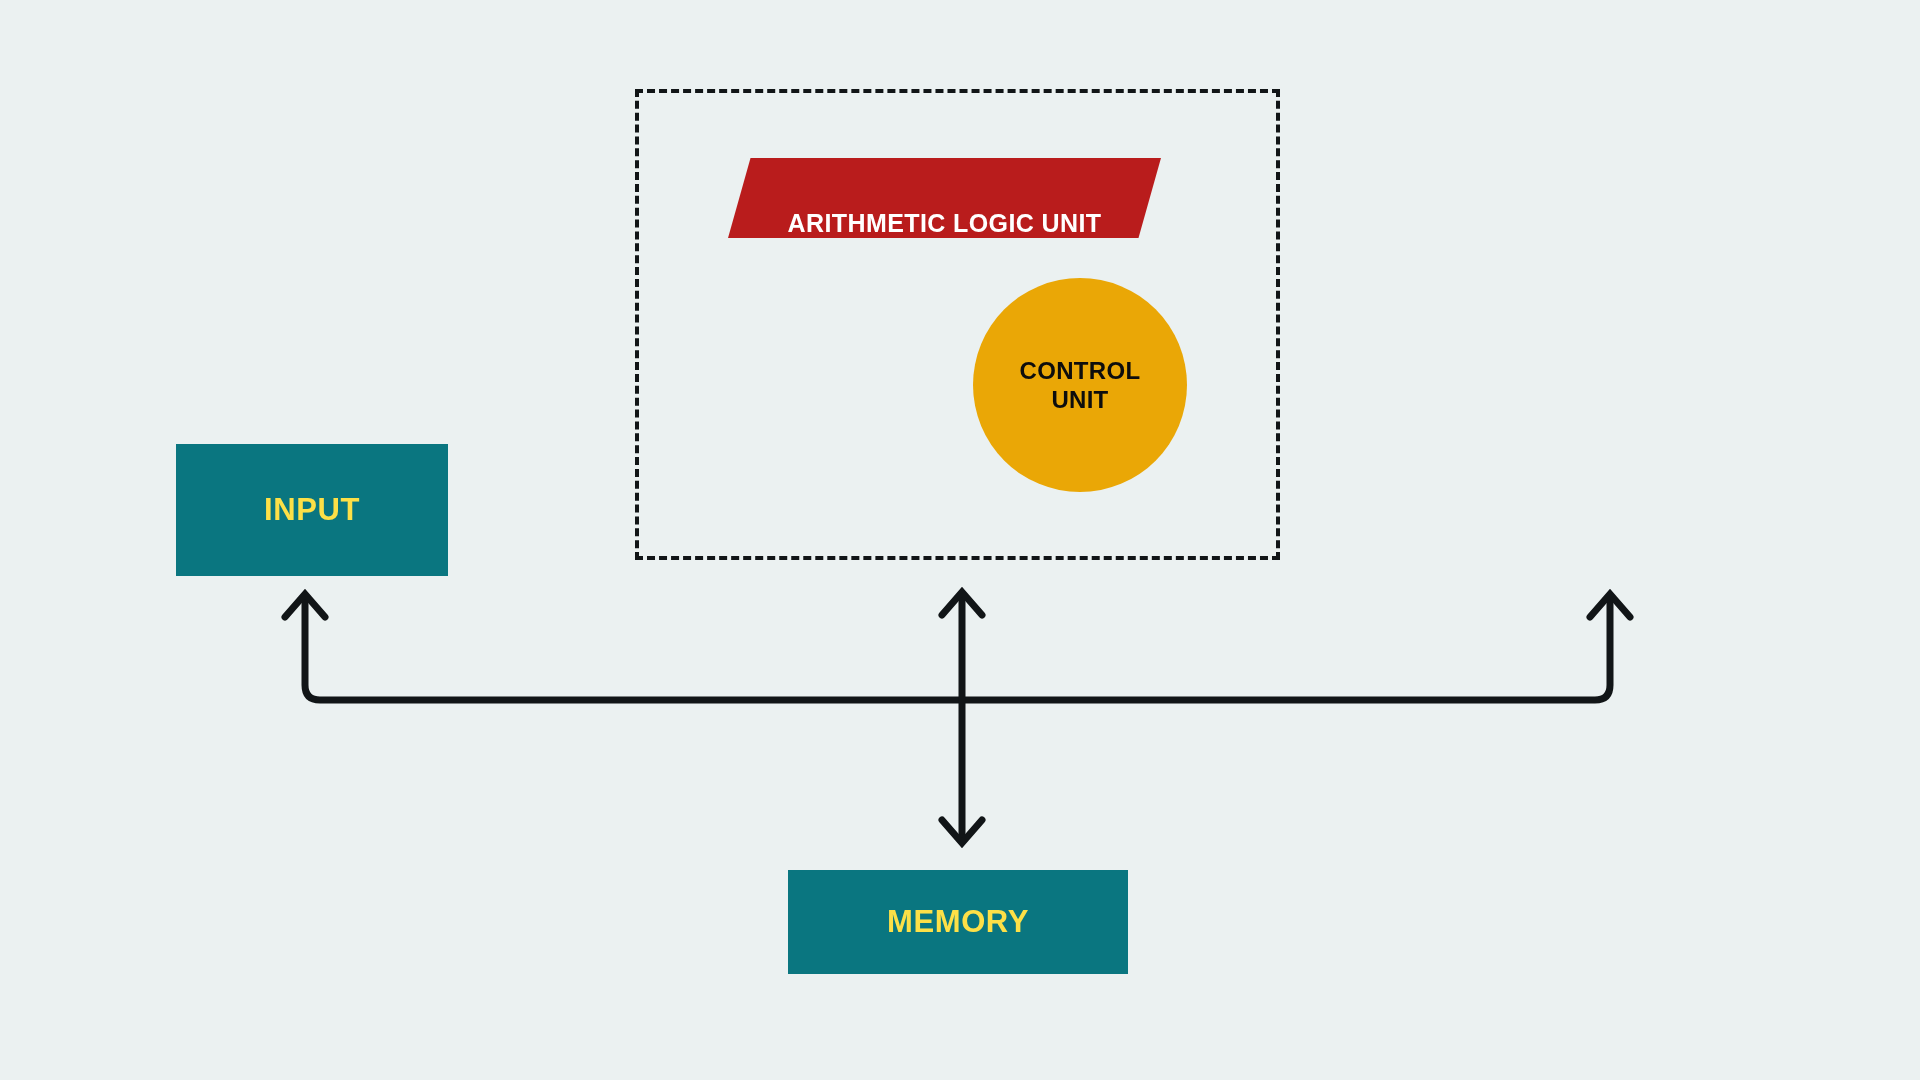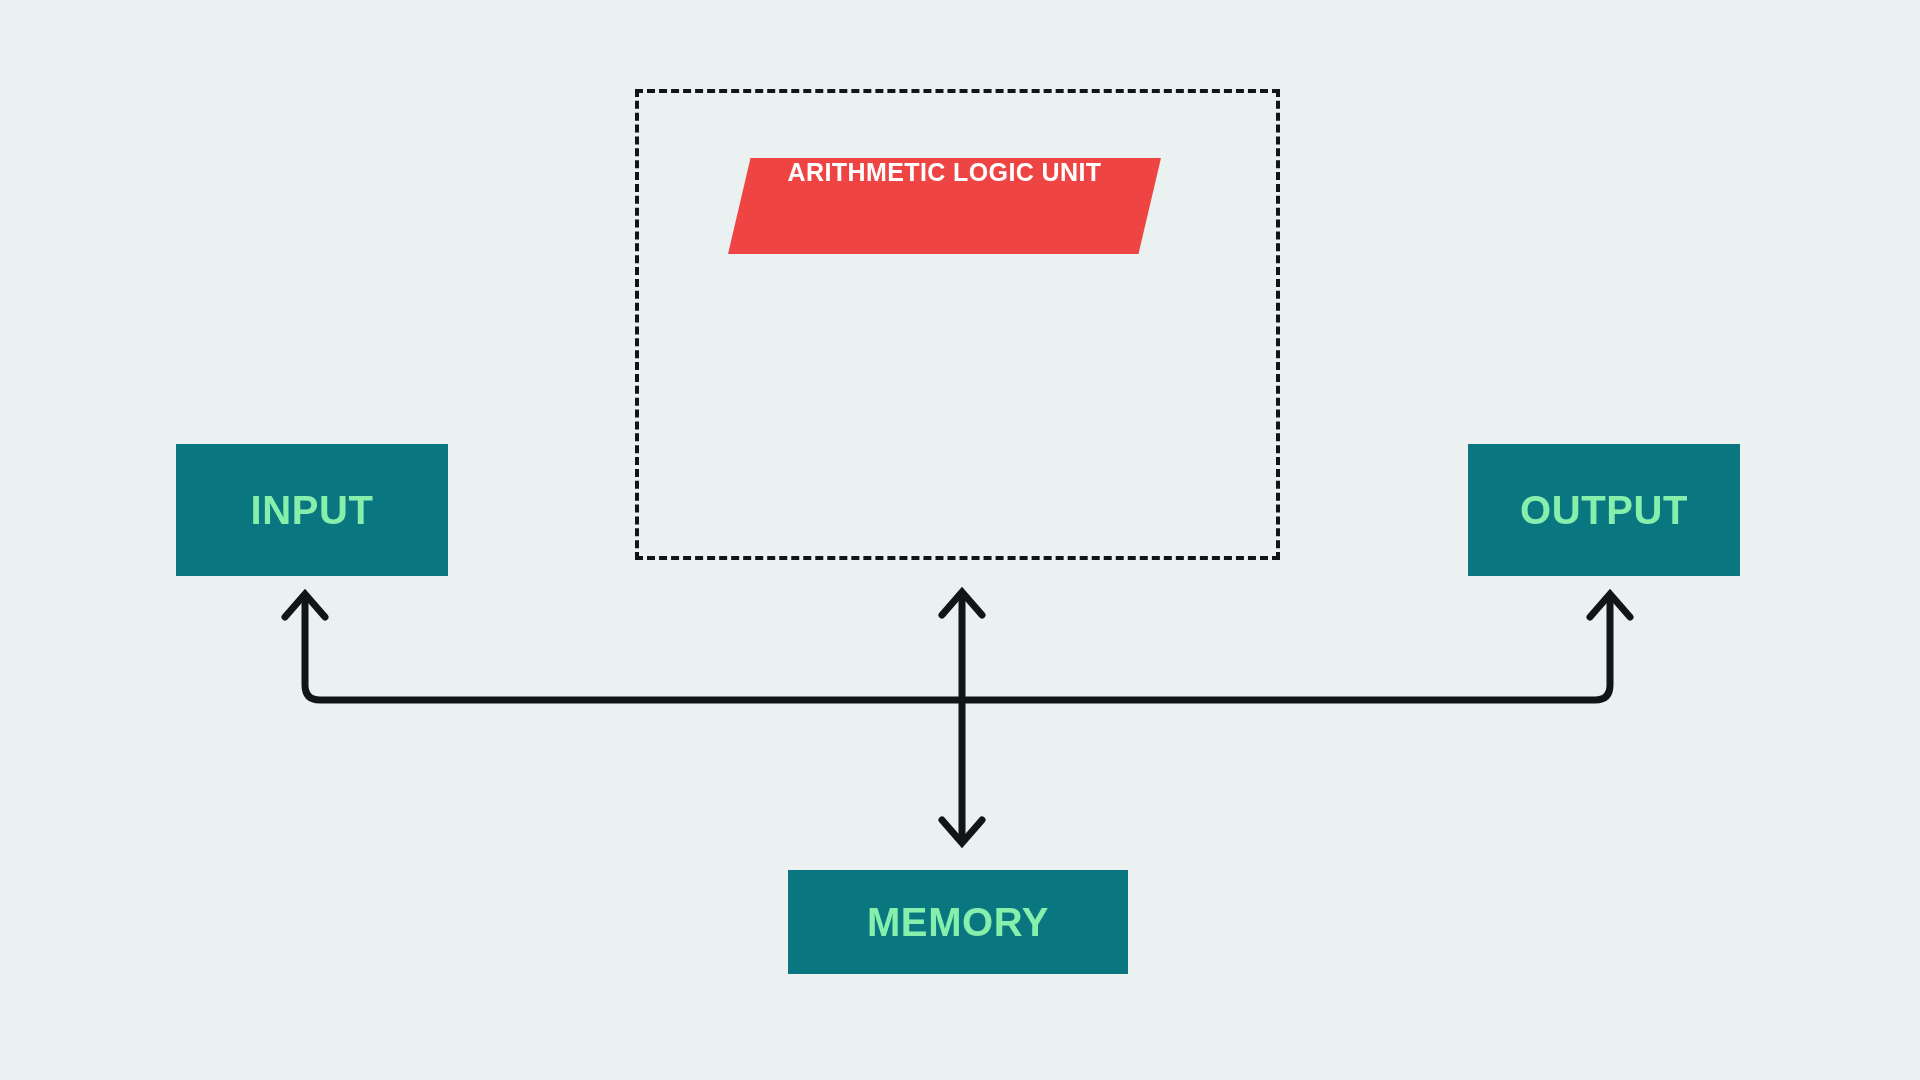--- a/index.html
+++ b/index.html
@@ -38,26 +38,26 @@
     border: 4px dashed #111517;
     box-sizing: border-box;
   }
 
   
   .alu {
     position: absolute;
     left: 728px;
     top: 158px;
     width: 433px;
-    height: 96px;
-    background: #ef4444;
+    height: 80px;
+    background: #b91c1c;
     -webkit-clip-path: polygon(5.2% 0%, 100% 0%, 94.8% 100%, 0% 100%);
     clip-path: polygon(5.2% 0%, 100% 0%, 94.8% 100%, 0% 100%);
     display: flex;
-    align-items: flex-start;
+    align-items: flex-end;
     justify-content: center;
   }
   .alu-label {
     color: #ffffff;
     font-size: 25px;
     font-weight: bold;
     letter-spacing: 0.4px;
     white-space: nowrap;
   }
 
@@ -105,22 +105,22 @@
 
   
   .io-block {
     position: absolute;
     background: #0a7680;
     display: flex;
     align-items: center;
     justify-content: center;
   }
   .io-label {
-    color: #86efac;
-    font-size: 40px;
+    color: #fde047;
+    font-size: 31px;
     font-weight: bold;
     letter-spacing: 0.6px;
   }
   .io-input  { left: 176px;  top: 444px; width: 272px; height: 132px; }
   .io-output { left: 1468px; top: 444px; width: 272px; height: 132px; }
   .io-memory { left: 788px;  top: 870px; width: 340px; height: 104px; }
 </style>
 </head>
 <body>
 
@@ -141,26 +141,27 @@
     <path d="M 942 820 L 962 843 L 982 820" fill="none" stroke="#111517" stroke-width="7" stroke-linecap="round" stroke-linejoin="miter"></path>
   </svg>
 
   <div class="cpu-boundary"></div>
 
   <div class="alu">
     <span class="alu-label">ARITHMETIC LOGIC UNIT</span>
   </div>
 
 
+  <div class="control-unit">
+    <span class="control-unit-label">CONTROL</span>
+    <span class="control-unit-label">UNIT</span>
+  </div>
 
   <div class="io-block io-input">
     <span class="io-label">INPUT</span>
   </div>
 
-  <div class="io-block io-output">
-    <span class="io-label">OUTPUT</span>
-  </div>
 
   <div class="io-block io-memory">
     <span class="io-label">MEMORY</span>
   </div>
 
 </div>
 
 </body></html>

